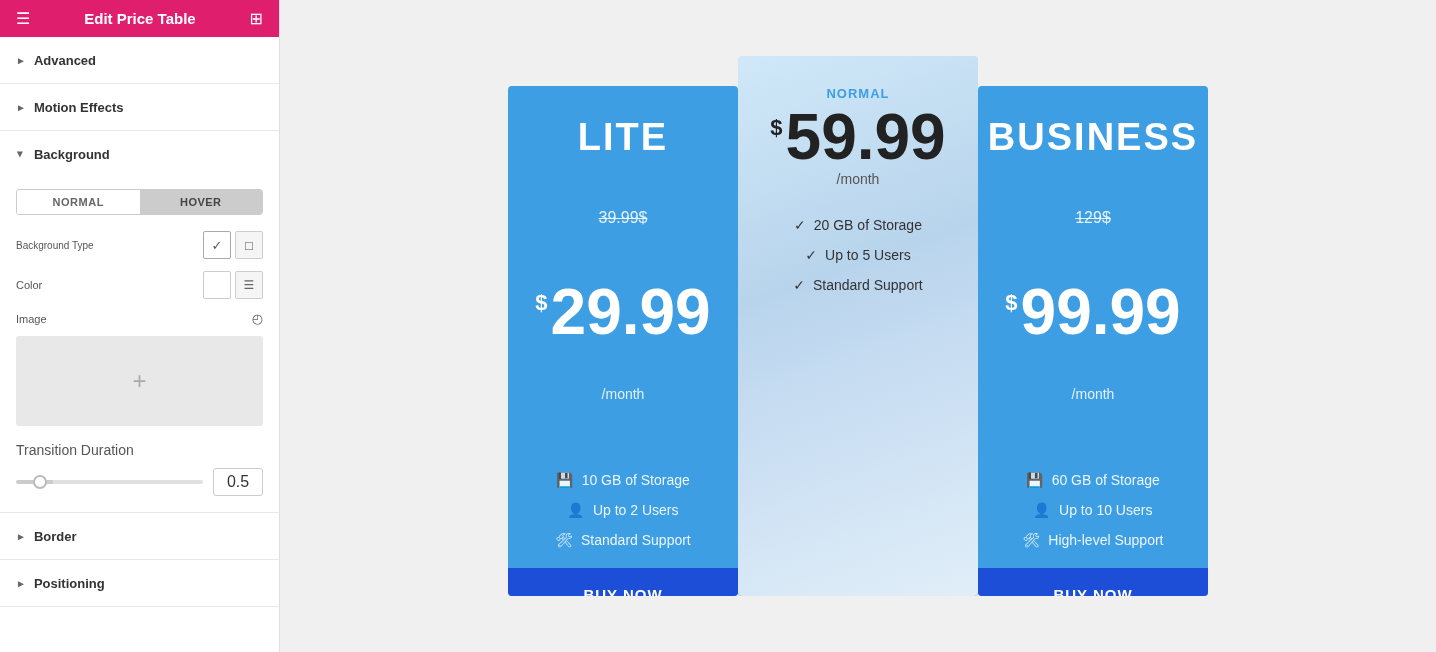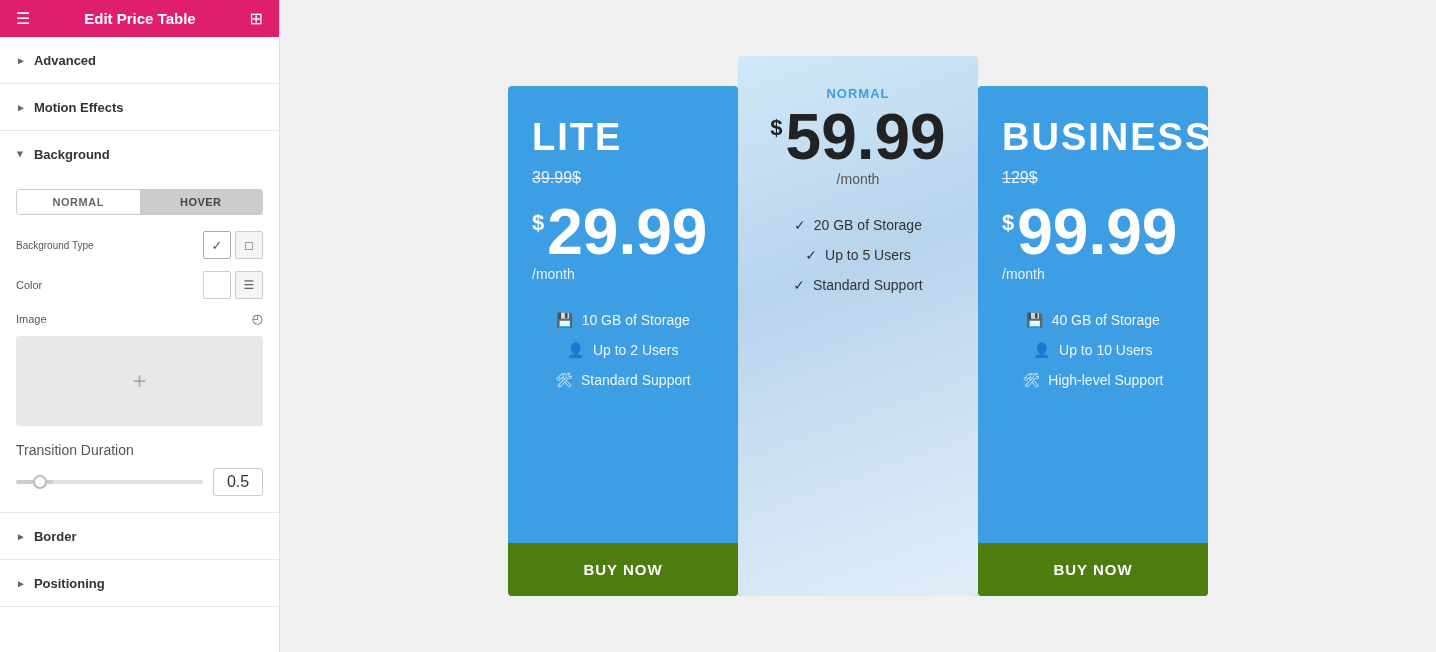--- a/index.html
+++ b/index.html
@@ -276,21 +276,23 @@
       position: relative;
     }
     .price-card.lite { background: #3d9ee3; margin-top: 30px; }
     .price-card.pro { background: transparent; z-index: 2; margin-top: 0; width: 240px; }
     .price-card.business { background: #3d9ee3; margin-top: 30px; }
 
     .card-body {
       flex: 1;
       display: flex;
       flex-direction: column;
-      padding: 30px 24px 20px;
+      align-items: center;
+      padding: 30px 12px 20px;
+      gap: 40px;
     }
 
     .card-title {
       font-size: 38px;
       font-weight: 900;
       color: #fff;
       letter-spacing: 2px;
       margin-bottom: 10px;
     }
     .card-title.pro-title { color: #3d9ee3; }
@@ -357,21 +359,21 @@
     .feature-icon {
       font-size: 14px;
     }
 
     .card-footer {
       padding: 0;
     }
     .buy-btn {
       width: 100%;
       padding: 18px 0;
-      background: #4d7c0f;
+      background: #1d4ed8;
       color: #fff;
       font-size: 15px;
       font-weight: 700;
       letter-spacing: 1px;
       border: none;
       cursor: pointer;
       text-align: center;
     }
     .pro-bg {
       position: absolute;
@@ -546,21 +548,21 @@
         <div class="card-title">BUSINESS</div>
         <div class="original-price">129$</div>
         <div class="price-row">
           <span class="dollar-sign">$</span>
           <span class="main-price">99.99</span>
         </div>
         <div class="per-month">/month</div>
         <div class="features">
           <div class="feature-item">
             <span class="feature-icon">💾</span>
-            <span>40 GB of Storage</span>
+            <span>60 GB of Storage</span>
           </div>
           <div class="feature-item">
             <span class="feature-icon">👤</span>
             <span>Up to 10 Users</span>
           </div>
           <div class="feature-item">
             <span class="feature-icon">🛠</span>
             <span>High-level Support</span>
           </div>
         </div>

